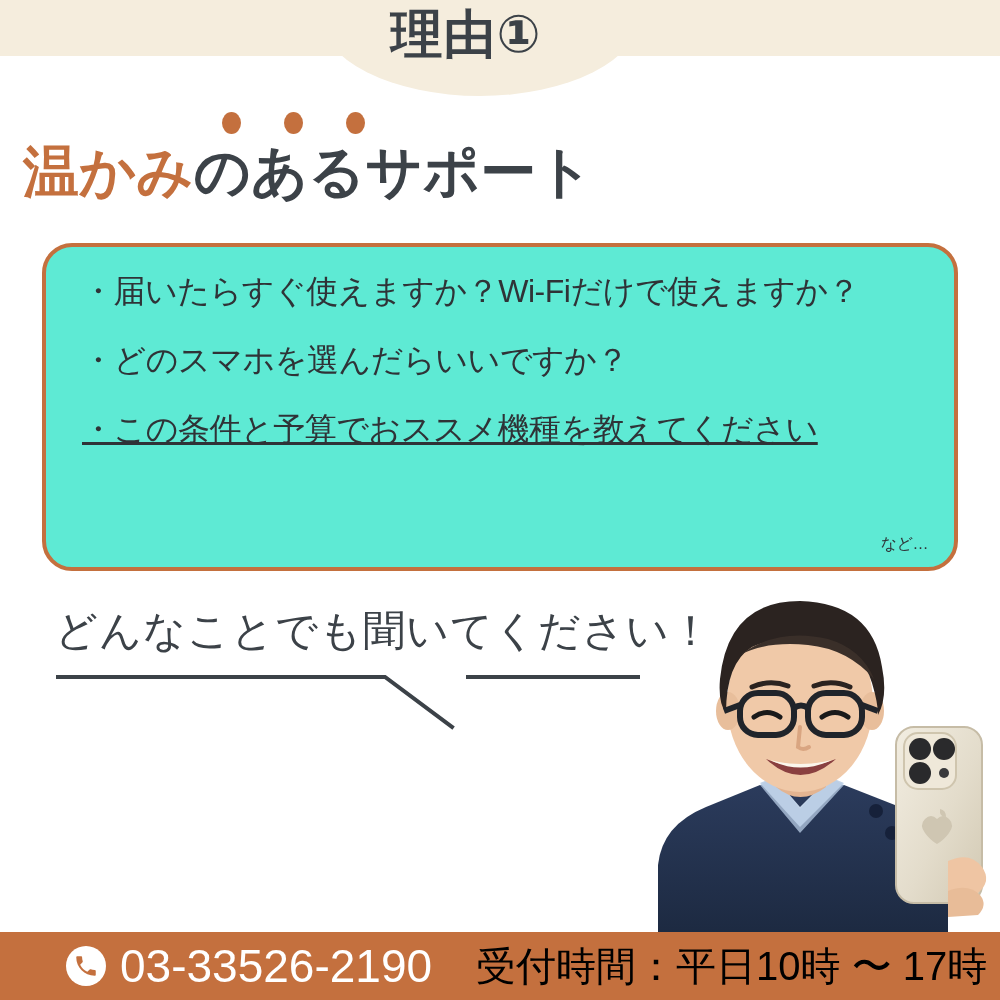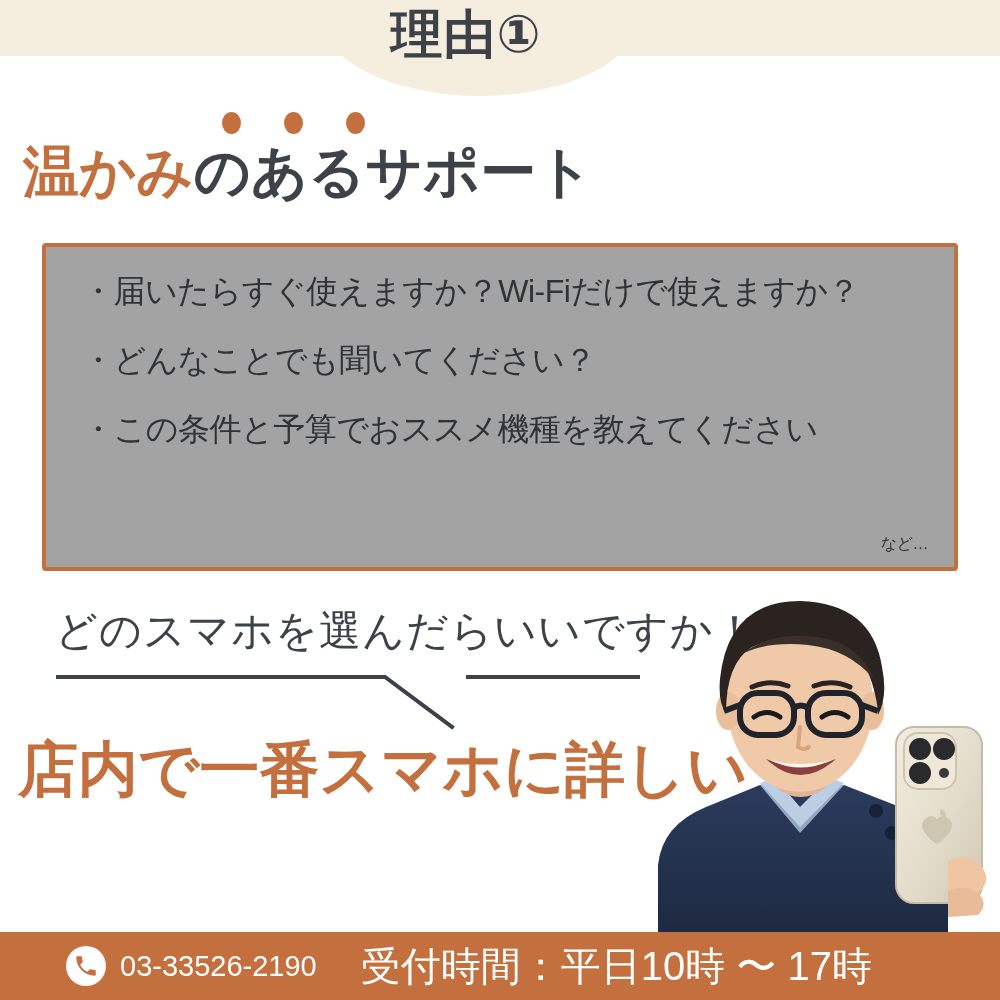--- a/index.html
+++ b/index.html
@@ -86,39 +86,39 @@
   .headline .accent { color: #C4703E; }
 
   
   .qbox {
     position: absolute;
     left: 42px;
     top: 243px;
     width: 916px;
     height: 328px;
     border: 4px solid #C4703E;
-    border-radius: 4px;
+    border-radius: 30px;
     box-sizing: border-box;
-    background: #a3a3a3;
+    background: #5eead4;
   }
   .qlist {
     position: absolute;
     left: 36px;
     top: 28px;
     right: 22px;
   }
   .qitem {
     font-size: 32px;
     color: #2F3337;
     line-height: 1.0;
     margin-bottom: 37px;
     white-space: nowrap;
     letter-spacing: -0.5px;
   }
-  .qitem:last-child { margin-bottom: 16px; }
+  .qitem:last-child { margin-bottom: 16px; text-decoration: underline; }
   .nado {
     position: absolute;
     right: 26px;
     bottom: 12px;
     font-size: 16px;
     color: #2F3337;
     letter-spacing: -0.5px;
   }
 
   
@@ -193,29 +193,29 @@
     height: 40px;
     border-radius: 50%;
     background: #ffffff;
     display: flex;
     align-items: center;
     justify-content: center;
     flex: 0 0 auto;
     margin-right: 14px;
   }
   .phone-number {
-    font-size: 29px;
+    font-size: 46px;
     color: #ffffff;
     letter-spacing: 0px;
     line-height: 1;
     white-space: nowrap;
   }
   .footer-hours {
     font-size: 40px;
-    color: #ffffff;
+    color: #000000;
     margin-left: 44px;
     letter-spacing: 0px;
     line-height: 1;
     white-space: nowrap;
   }
 </style>
 </head>
 <body>
 
 <div id="page">
@@ -231,33 +231,32 @@
     <span class="dot d3"></span>
   </div>
 
   <div class="headline">
     <span class="accent">温かみ</span><span>のあるサポート</span>
   </div>
 
   <div class="qbox">
     <div class="qlist">
       <div class="qitem">・届いたらすぐ使えますか？Wi-Fiだけで使えますか？</div>
-      <div class="qitem">・どんなことでも聞いてください？</div>
+      <div class="qitem">・どのスマホを選んだらいいですか？</div>
       <div class="qitem">・この条件と予算でおススメ機種を教えてください</div>
     </div>
     <div class="nado">など…</div>
   </div>
 
-  <div class="askline">どのスマホを選んだらいいですか！</div>
+  <div class="askline">どんなことでも聞いてください！</div>
   <svg class="bubble-tail" viewBox="0 0 620 75">
     <path d="M 18 12 L 345 12 L 412 62" fill="none" stroke="#3C4248" stroke-width="4" stroke-linecap="square" stroke-linejoin="miter"></path>
     <line x1="428" y1="12" x2="598" y2="12" stroke="#3C4248" stroke-width="4" stroke-linecap="square"></line>
   </svg>
 
-  <div class="claim-main">店内で一番スマホに詳しい</div>
 
   <div class="person">
     <svg width="352" height="365" viewBox="0 0 352 365">
       <defs>
         <clipPath id="faceClip">
           <ellipse cx="152" cy="130" rx="72" ry="88"></ellipse>
         </clipPath>
         <linearGradient id="sweaterGrad" x1="0" y1="0" x2="0" y2="1">
           <stop offset="0%" stop-color="#2B3B5C"></stop>
           <stop offset="100%" stop-color="#1C2940"></stop>

